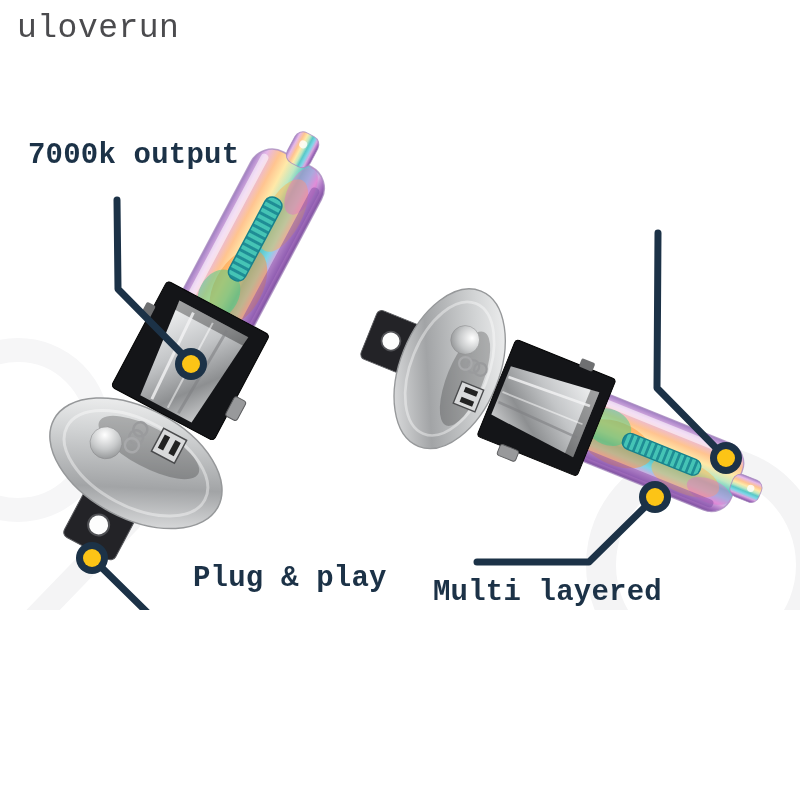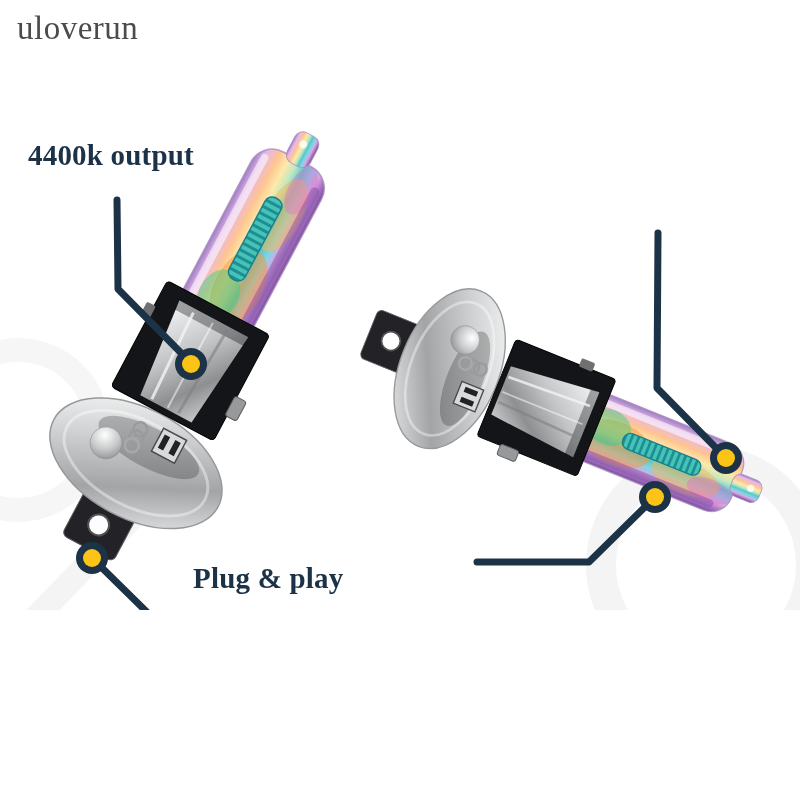--- a/index.html
+++ b/index.html
@@ -1,21 +1,21 @@
 <!DOCTYPE html>
 <html><head>
 <meta charset="utf-8">
 <style>
   html,body{margin:0;padding:0;background:#ffffff;}
   .canvas{
     position:relative;
     width:800px;height:610px;
     background:#ffffff;
     overflow:hidden;
-    font-family:Liberation Serif, serif;
+    font-family:Liberation Mono, monospace;
   }
   .scene{position:absolute;left:0;top:0;}
   .watermark{
     position:absolute;left:17px;top:10px;
     font-size:33px;font-weight:400;letter-spacing:.5px;
     color:#4b4b4e;
   }
   .callout-label{
     position:absolute;
     color:#1c3247;
@@ -143,19 +143,20 @@
       </g>
       <g>
         <circle cx="655" cy="497" r="16" fill="#1c3247"></circle>
         <circle cx="655" cy="497" r="9" fill="#fcc416"></circle>
       </g>
     </g>
   </svg>
 
   <div class="watermark">uloverun</div>
 
-  <div class="callout-label label-output">4400k output</div>
+  <div class="callout-label label-output">7000k output</div>
 
 
   <div class="callout-label label-plug">Plug &amp; play</div>
 
+  <div class="callout-label label-layered">Multi layered</div>
 
 </div>
 
 </body></html>

